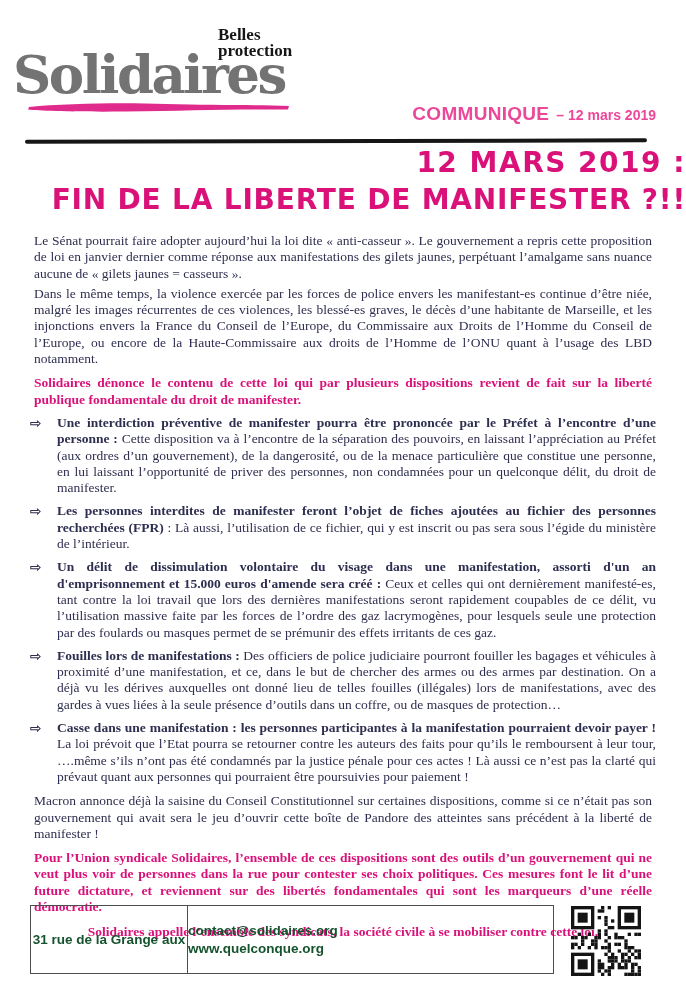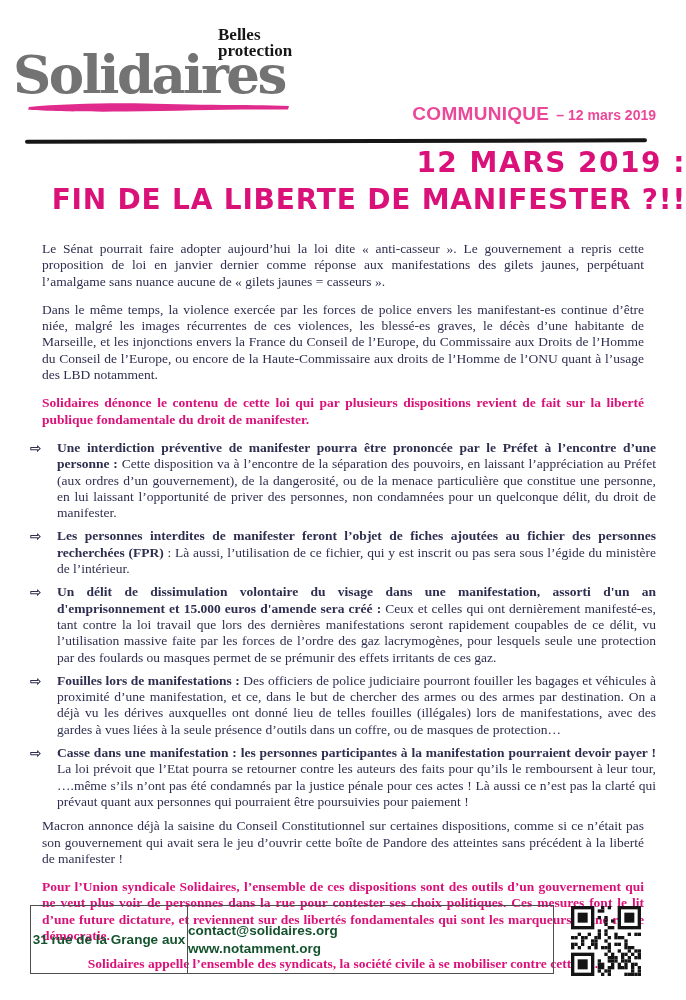--- a/index.html
+++ b/index.html
@@ -44,21 +44,21 @@
     text-transform:uppercase;
   }
   .title-1 { font-size:28px; line-height:32px; letter-spacing:1.5px; }
   .title-2 { font-size:28px; line-height:28px; letter-spacing:0.8px; margin-top:7px; }
 
   
   .content {
     position:absolute; left:30px; top:229px; width:626px;
     font-size:13.5px; line-height:16.3px; text-align:justify; color:var(--ink);
   }
-  .content p { margin:12px; }
+  .content p { margin:4px; }
   .lead, .pink-par { color:var(--pink); font-weight:bold; margin-top:8px !important; }
   .bullet { display:flex; margin-top:7px; }
   .bullet .arrow {
     flex:0 0 27px; font-family:"DejaVu Sans", sans-serif; font-size:14px;
     font-weight:bold; color:var(--ink); line-height:16.3px;
   }
   .bullet .btext { flex:1; text-align:justify; }
   .closing { margin-top:8px !important; }
   .callout {
     margin-top:9px !important; text-align:center; color:var(--pink); font-weight:bold;
@@ -134,21 +134,21 @@
   <p class="pink-par">Pour l’Union syndicale Solidaires, l’ensemble de ces dispositions sont des outils d’un gouvernement qui ne veut plus voir de personnes dans la rue pour contester ses choix politiques. Ces mesures font le lit d’une future dictature, et reviennent sur des libertés fondamentales qui sont les marqueurs d’une réelle démocratie.</p>
   <p class="callout">Solidaires appelle l’ensemble des syndicats, la société civile à se mobiliser contre cette loi.</p>
 </div>
 
 <div class="footer-box">
   <div class="fcell fc-address">
     <div>31 rue de la Grange aux</div>
   </div>
   <div class="fcell fc-contact">
     <div>contact@solidaires.org</div>
-    <div>www.notamment.org</div>
+    <div>www.quelconque.org</div>
   </div>
 </div>
 
 <div class="qr">
   <svg id="qr-svg" width="70" height="70" viewBox="0 0 70 70" xmlns="http://www.w3.org/2000/svg">
       <g fill="#141414">
         <rect x="30" y="0" width="3.3333333333333335" height="3.3333333333333335"></rect>
         <rect x="36.66666666666667" y="0" width="3.3333333333333335" height="3.3333333333333335"></rect>
         <rect x="26.666666666666668" y="3.3333333333333335" width="3.3333333333333335" height="3.3333333333333335"></rect>
         <rect x="30" y="3.3333333333333335" width="3.3333333333333335" height="3.3333333333333335"></rect>

